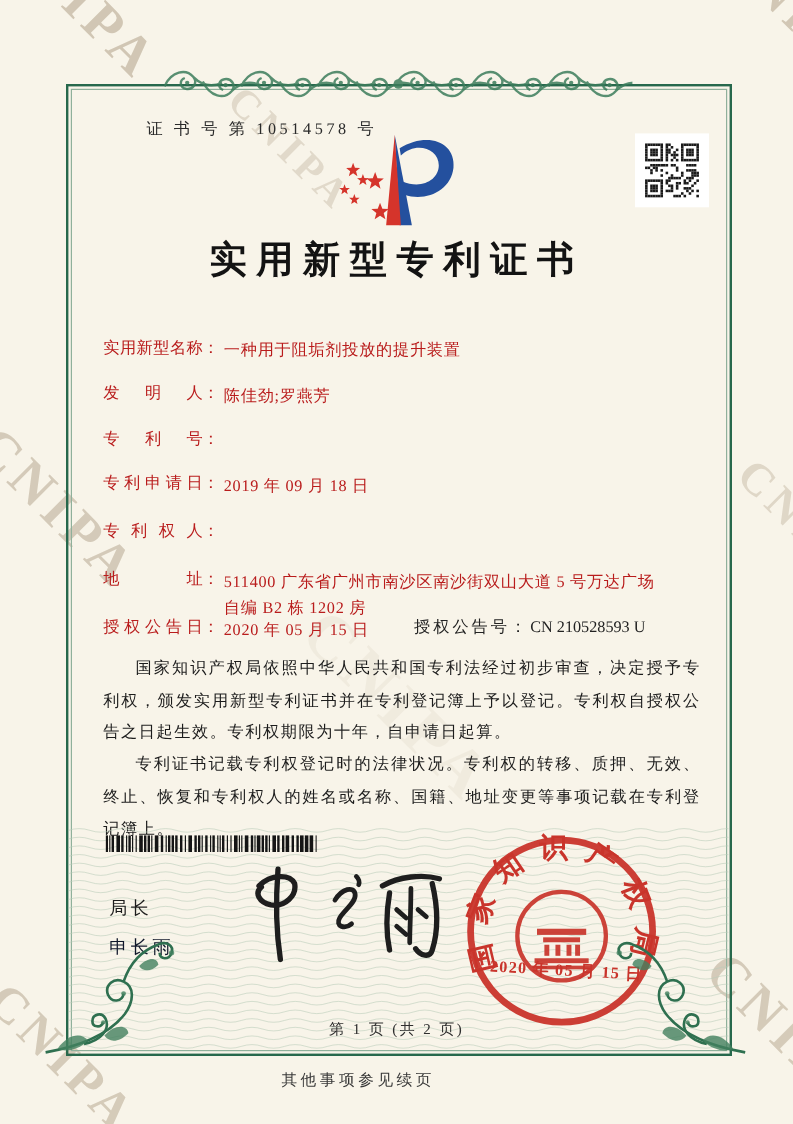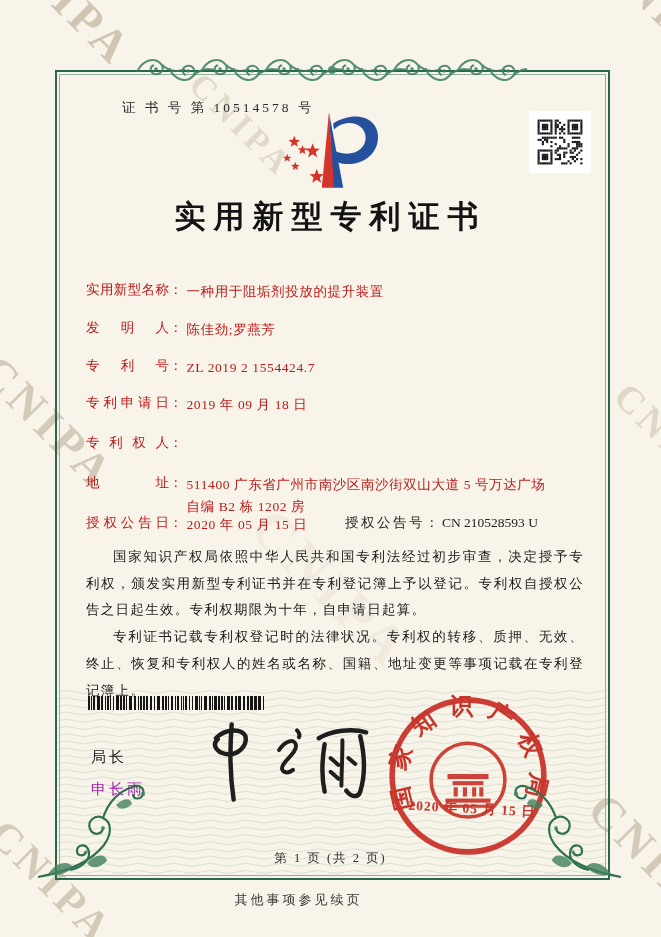--- a/index.html
+++ b/index.html
@@ -43,21 +43,21 @@
     position:absolute; left:86px; top:544px; width:498px;
     font-size:13.5px; line-height:1.98; letter-spacing:1.3px;
     text-align:justify; color:#1c1c1c;
   }
   .paras p { margin:0; text-indent:2em; }
 
   .guilloche { position:absolute; left:57px; top:688px; width:550px; height:188px; }
   .barcode { position:absolute; left:88px; top:696px; width:176px; height:14px; }
 
   .signer-title { position:absolute; left:91px; top:748px; font-family:"Liberation Sans",sans-serif; font-size:15px; letter-spacing:3px; color:#1c1c1c; }
-  .signer-name  { position:absolute; left:91px; top:780px; font-family:"Liberation Sans",sans-serif; font-size:15px; letter-spacing:3px; color:#a21caf; }
+  .signer-name  { position:absolute; left:91px; top:780px; font-family:"Liberation Sans",sans-serif; font-size:15px; letter-spacing:3px; color:#0f172a; }
   .sig { position:absolute; left:202px; top:712px; width:178px; height:95px; }
 
   .seal { position:absolute; left:386px; top:694px; width:164px; height:164px; }
   .seal-date {
     position:absolute; left:394px; top:800px; width:156px; text-align:center;
     color:#c9342b; font-size:13.5px; letter-spacing:1px; font-weight:bold;
     transform:rotate(3deg);
   }
 
   .ornament { position:absolute; width:122px; height:106px; z-index:4; }
@@ -374,21 +374,20 @@
       <span class="fval">一种用于阻垢剂投放的提升装置</span>
     </div>
     <div class="frow" style="top:319px;">
       <span class="flabel">发明人</span>
         <span class="fcolon">：</span>
       <span class="fval">陈佳劲;罗燕芳</span>
     </div>
     <div class="frow" style="top:357px;">
       <span class="flabel">专利号</span>
         <span class="fcolon">：</span>
-      <span class="fval">ZL 2019 2 1554424.7</span>
     </div>
     <div class="frow" style="top:394px;">
       <span class="flabel">专利申请日</span>
         <span class="fcolon">：</span>
       <span class="fval">2019 年 09 月 18 日</span>
     </div>
     <div class="frow" style="top:434px;">
       <span class="flabel">专利权人</span>
         <span class="fcolon">：</span>
     </div>

